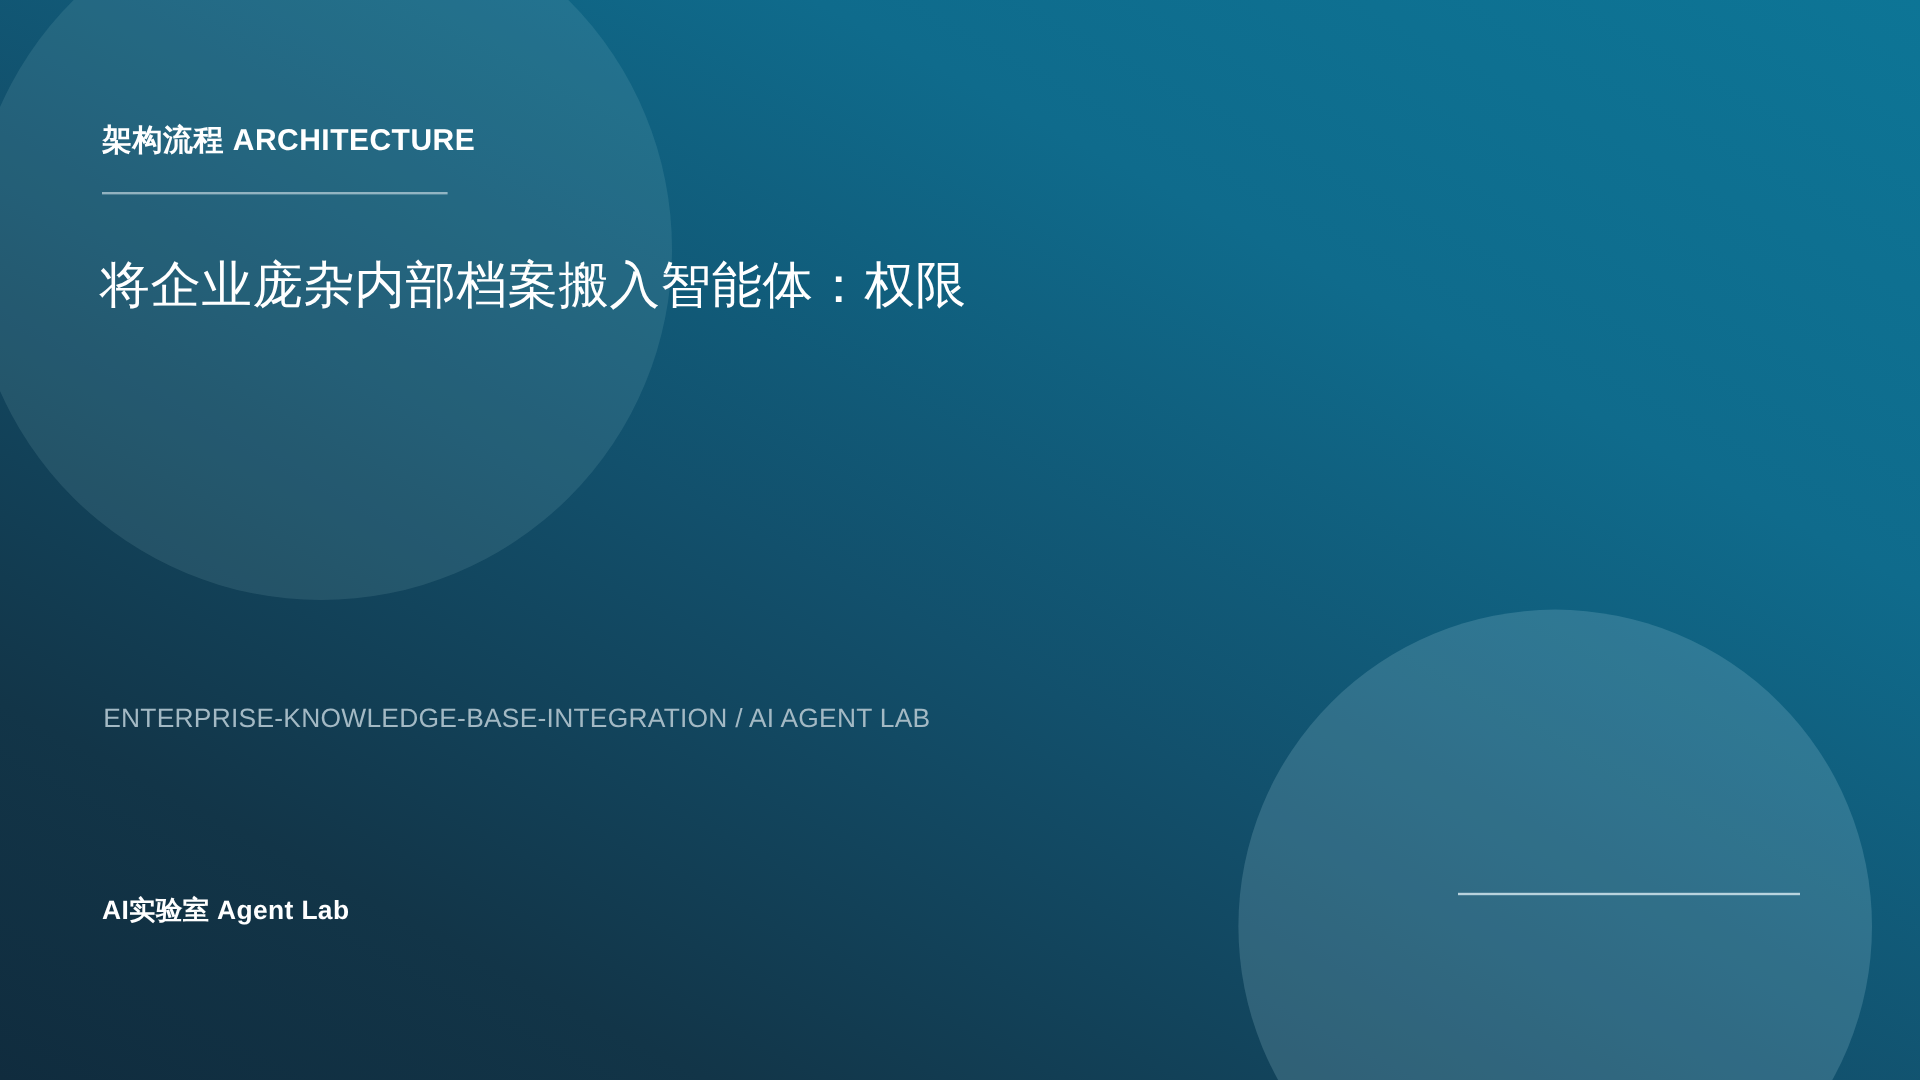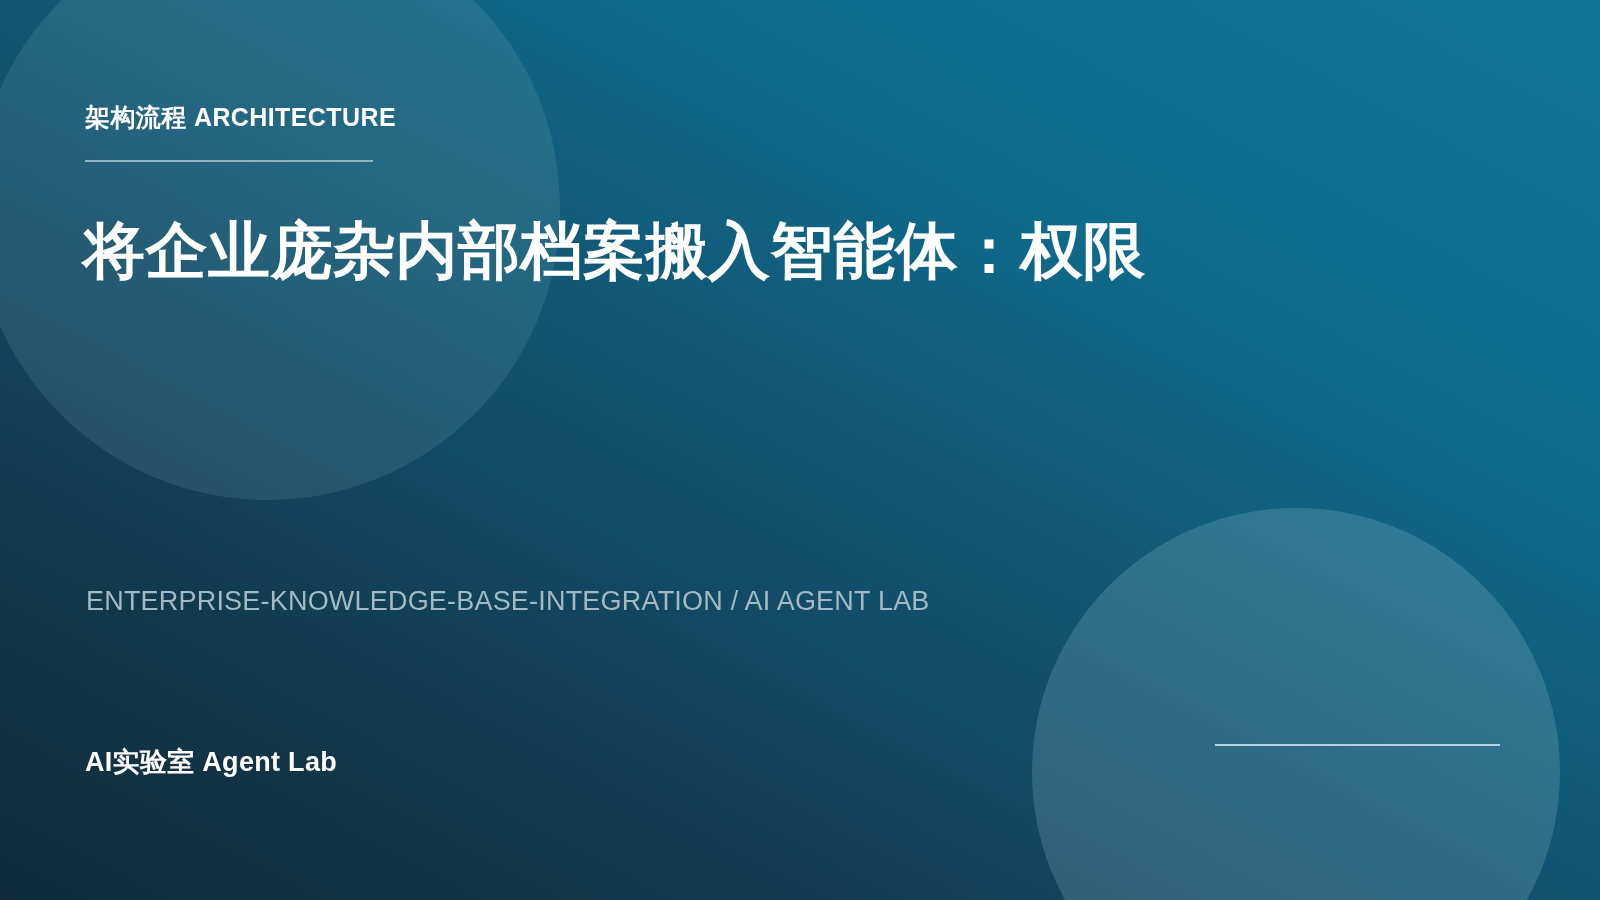--- a/index.html
+++ b/index.html
@@ -69,50 +69,50 @@
     height: 2px;
     background: rgba(214, 229, 236, 0.62);
   }
 
   
   #headline {
     position: absolute;
     left: 83px;
     top: 212px;
     width: 1120px;
-    font-size: 62px;
-    font-weight: bold;
+    font-size: 42px;
+    font-weight: normal;
     color: #ffffff;
     line-height: 1.26;
     letter-spacing: 0.5px;
   }
 
   #headline .hl-line {
     display: block;
     white-space: nowrap;
   }
 
   
   #subtitle {
     position: absolute;
     left: 86px;
     top: 586px;
-    font-size: 27px;
+    font-size: 22px;
     font-weight: normal;
     color: #a3b9c4;
     letter-spacing: 0.2px;
     white-space: nowrap;
   }
 
   
   #footer-brand {
     position: absolute;
     left: 85px;
     top: 744px;
-    font-size: 27px;
+    font-size: 22px;
     font-weight: bold;
     color: #ffffff;
     letter-spacing: 0.3px;
     white-space: nowrap;
   }
 
   
   #accent-rule {
     position: absolute;
     left: 1215px;

